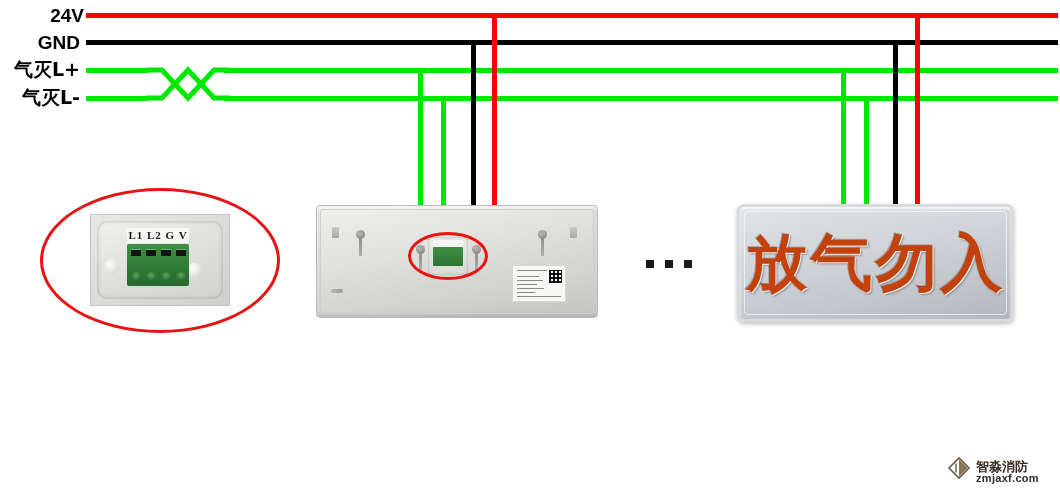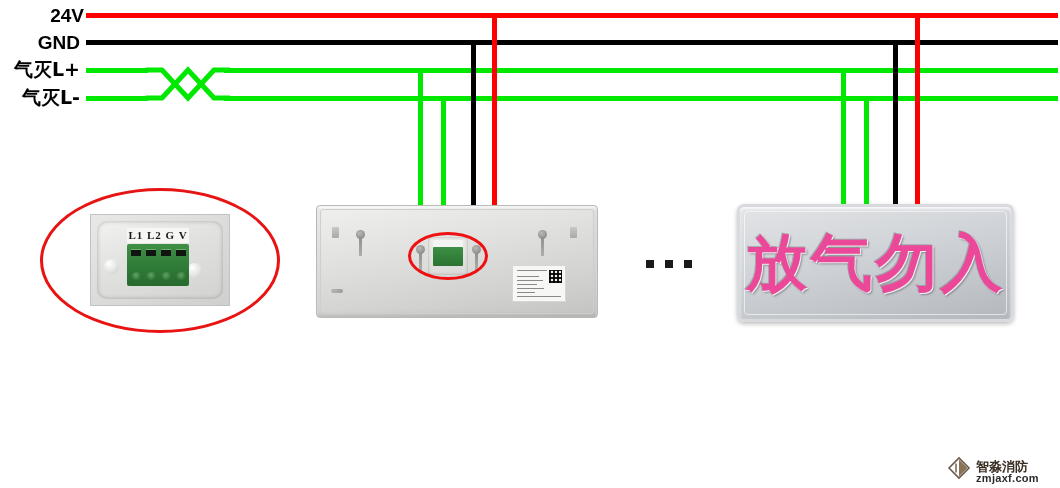--- a/index.html
+++ b/index.html
@@ -281,21 +281,21 @@
     position: absolute;
     left: 0; top: 0;
     width: 277px; height: 118px;
     display: flex;
     align-items: center;
     justify-content: center;
     font-family: "DejaVu Sans", sans-serif;
     font-weight: bold;
     font-size: 62px;
     letter-spacing: 3px;
-    color: #ec4899;
+    color: #c2410c;
     text-shadow: 1px 1px 0 rgba(255,255,255,.85),
                  2px 2px 2px rgba(90,92,96,.55),
                 -1px -1px 0 rgba(120,123,128,.5);
   }
 
   
   #caption {
     position: absolute;
     left: 0;
     top: 368px;

